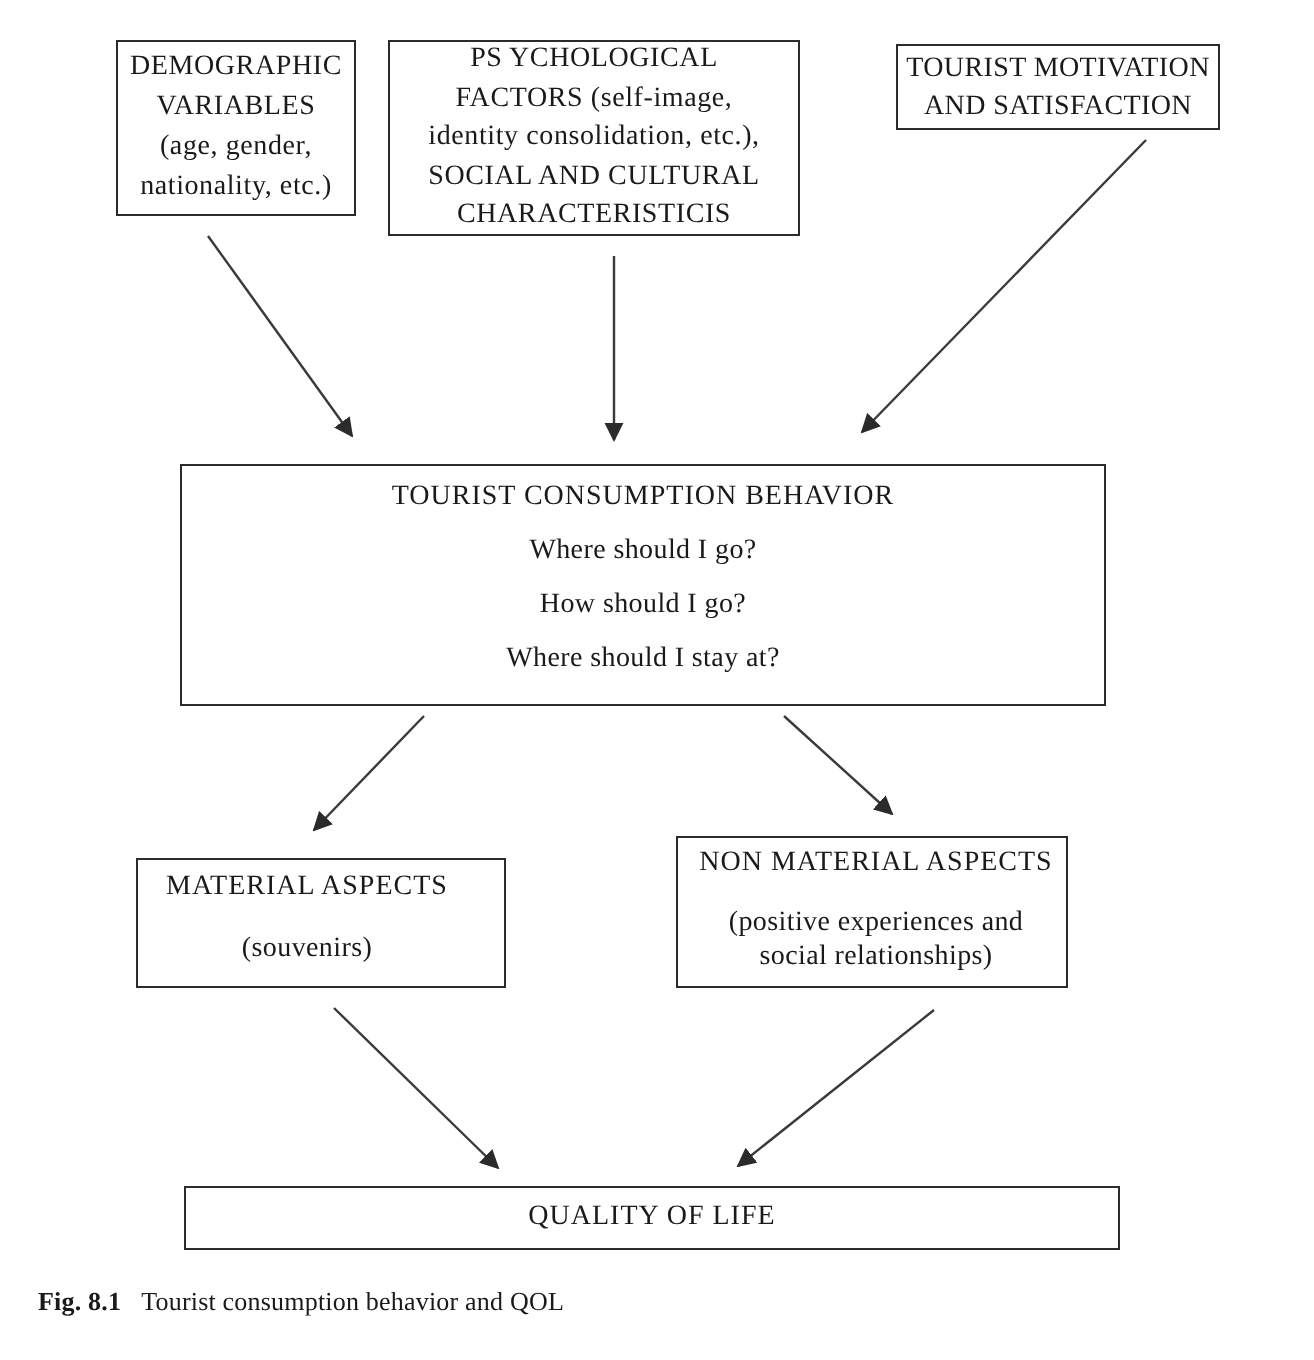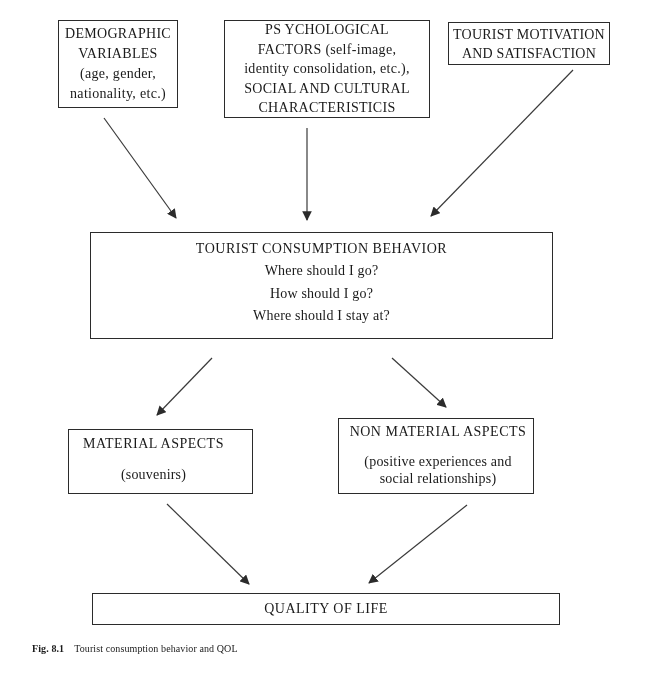--- a/index.html
+++ b/index.html
@@ -38,43 +38,43 @@
     align-items: center;
     text-align: center;
     font-size: 14px;
     letter-spacing: 0.3px;
   }
   .node-text {
     white-space: pre-line;
     line-height: 20px;
   }
   .box-demographic   { left: 58px;  top: 20px;  width: 120px; height: 88px;  justify-content: center; }
-  .box-psychological { left: 224px; top: 20px;  width: 206px; height: 98px;  justify-content: center; }
+  .box-psychological { left: 194px; top: 20px;  width: 206px; height: 98px;  justify-content: center; }
   .box-psychological .node-text { line-height: 19.5px; }
   .box-motivation    { left: 448px; top: 22px;  width: 162px; height: 43px;  justify-content: center; }
   .box-motivation .node-text { line-height: 19px; letter-spacing: 0.2px; }
 
-  .box-consumption   { left: 90px;  top: 232px; width: 463px; height: 107px;
+  .box-consumption   { left: 90px;  top: 232px; width: 463px; height: 121px;
                        justify-content: space-between; padding: 8px 6px 14px 6px; }
   .node-title { letter-spacing: 0.5px; }
   .question   { letter-spacing: 0.2px; }
 
   .box-material      { left: 68px;  top: 429px; width: 185px; height: 65px;
                        justify-content: space-between; padding: 6px 18px 10px 4px; }
   .box-nonmaterial   { left: 338px; top: 418px; width: 196px; height: 76px;
                        justify-content: space-between; padding: 5px 0 6px 4px; }
   .node-subtitle { white-space: pre-line; line-height: 17px; letter-spacing: 0.2px; }
 
   .box-qol           { left: 92px;  top: 593px; width: 468px; height: 32px; justify-content: center; }
 
   .caption {
     position: absolute;
-    left: 32px;
+    left: 19px;
     top: 643px;
-    font-size: 10px;
+    font-size: 13px;
     letter-spacing: 0.1px;
   }
   .caption-label {
     font-weight: bold;
     margin-right: 10px;
   }
 </style>
 </head>
 <body>
 

